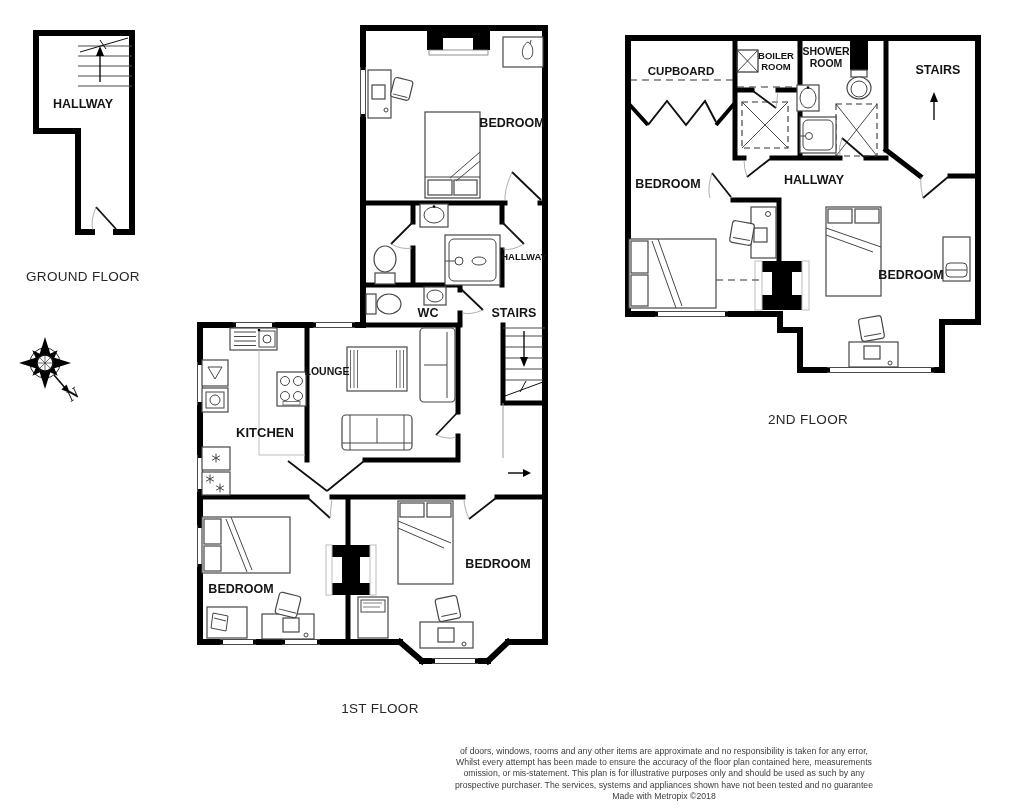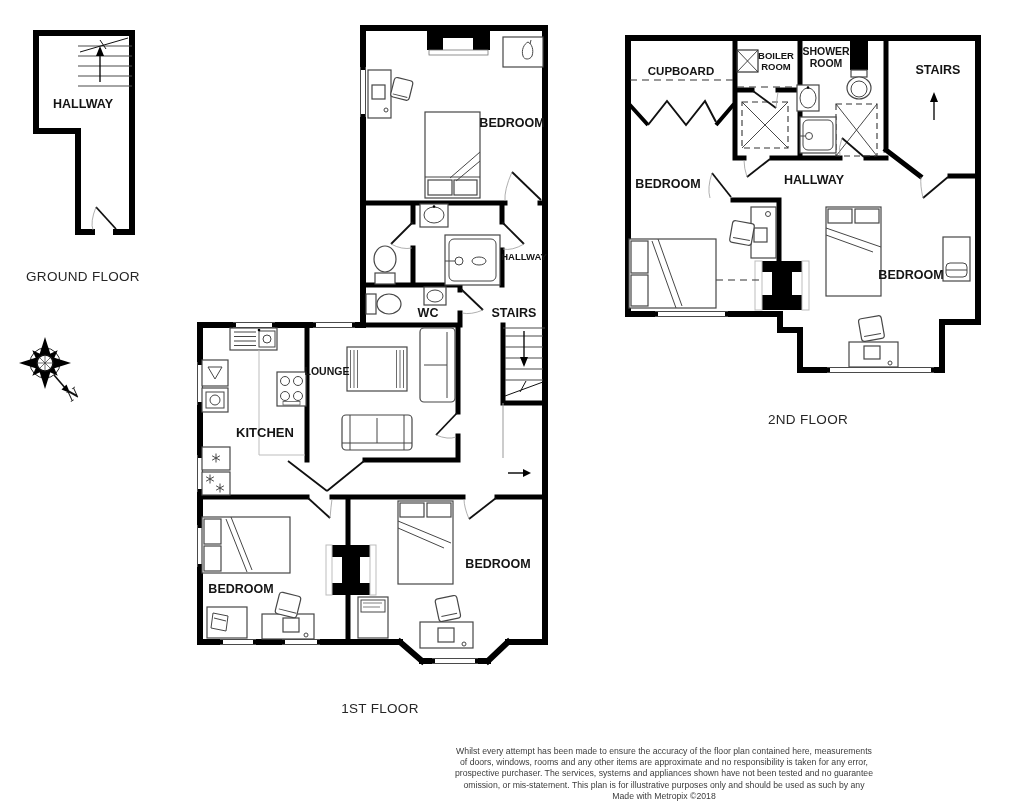--- a/index.html
+++ b/index.html
@@ -411,19 +411,19 @@
     <text class="roomlbl f10" x="826" y="67">ROOM</text>
     <text class="roomlbl f12" x="938" y="74">STAIRS</text>
     <text class="roomlbl f12" x="668" y="188">BEDROOM</text>
     <text class="roomlbl f12" x="814" y="184">HALLWAY</text>
     <text class="roomlbl f12" x="911" y="279">BEDROOM</text>
     <text class="titlelbl" x="808" y="424">2ND FLOOR</text>
   </g>
 </svg>
 
   <div class="disclaimer">
+    <div>of doors, windows, rooms and any other items are approximate and no responsibility is taken for any error,</div>
     <div>Whilst every attempt has been made to ensure the accuracy of the floor plan contained here, measurements</div>
-    <div>of doors, windows, rooms and any other items are approximate and no responsibility is taken for any error,</div>
+    <div>omission, or mis-statement. This plan is for illustrative purposes only and should be used as such by any</div>
     <div>prospective purchaser. The services, systems and appliances shown have not been tested and no guarantee</div>
-    <div>omission, or mis-statement. This plan is for illustrative purposes only and should be used as such by any</div>
     <div>Made with Metropix ©2018</div>
   </div>
 </div>
 
 </body></html>

